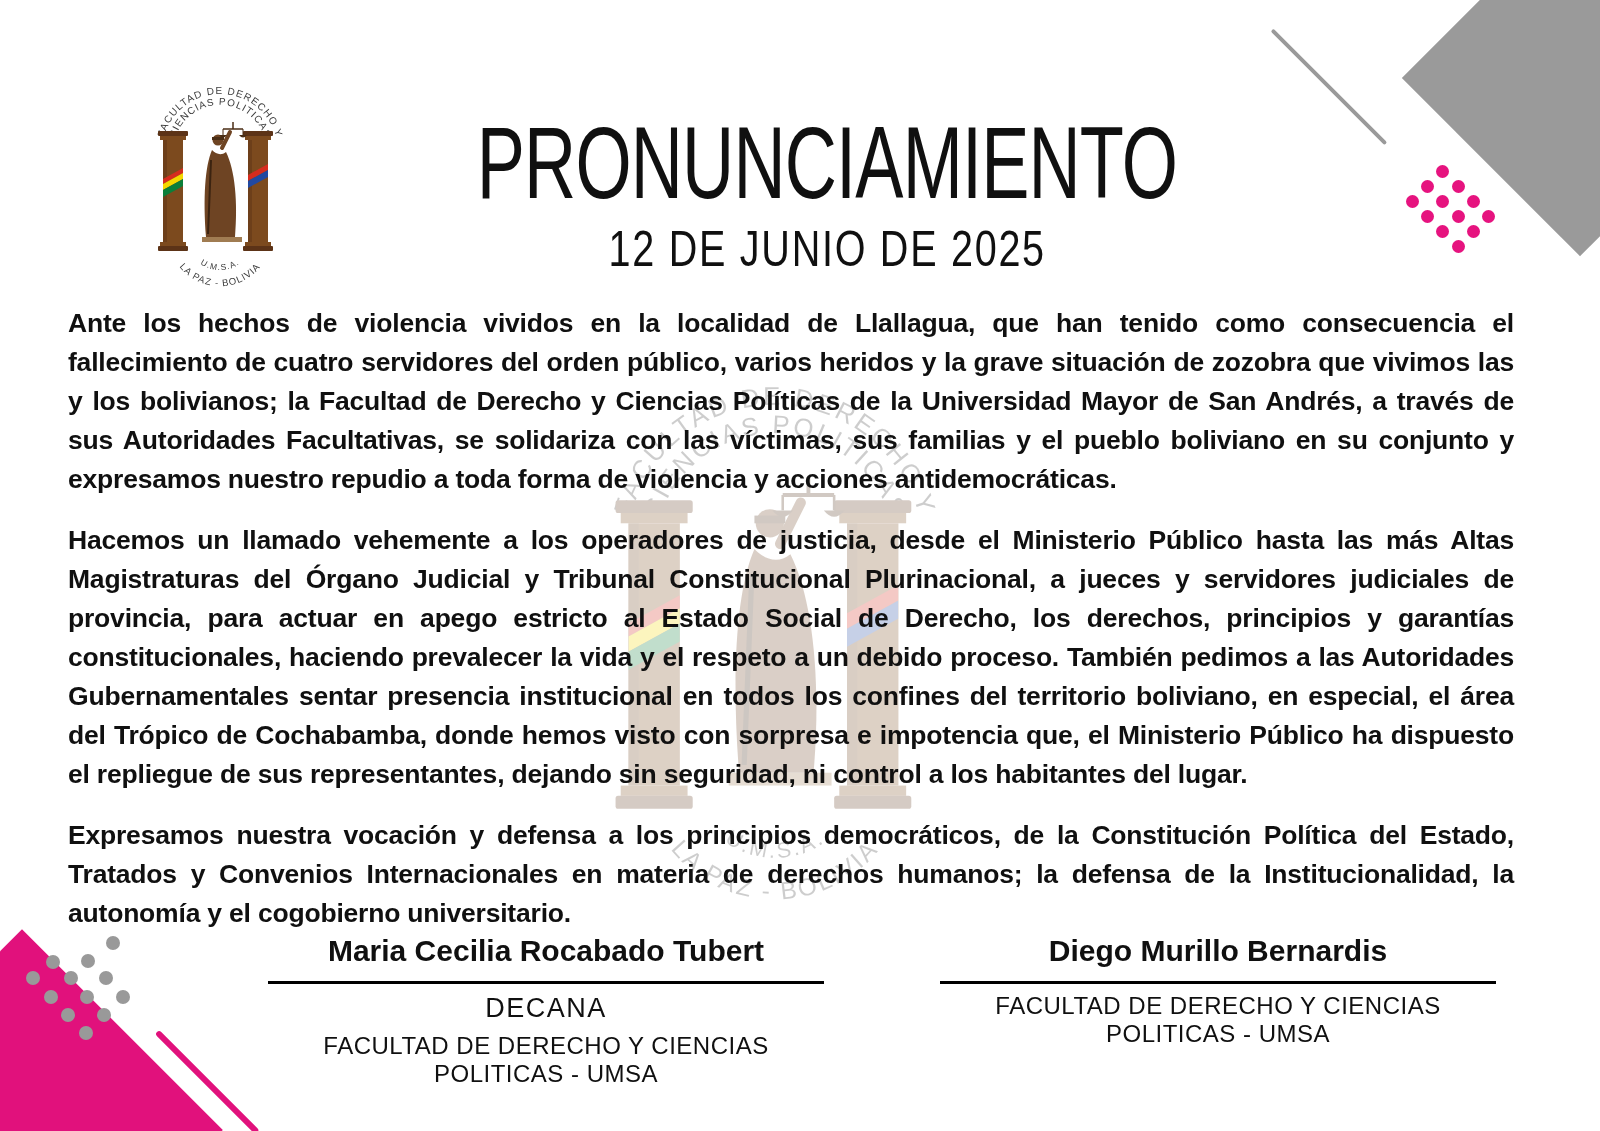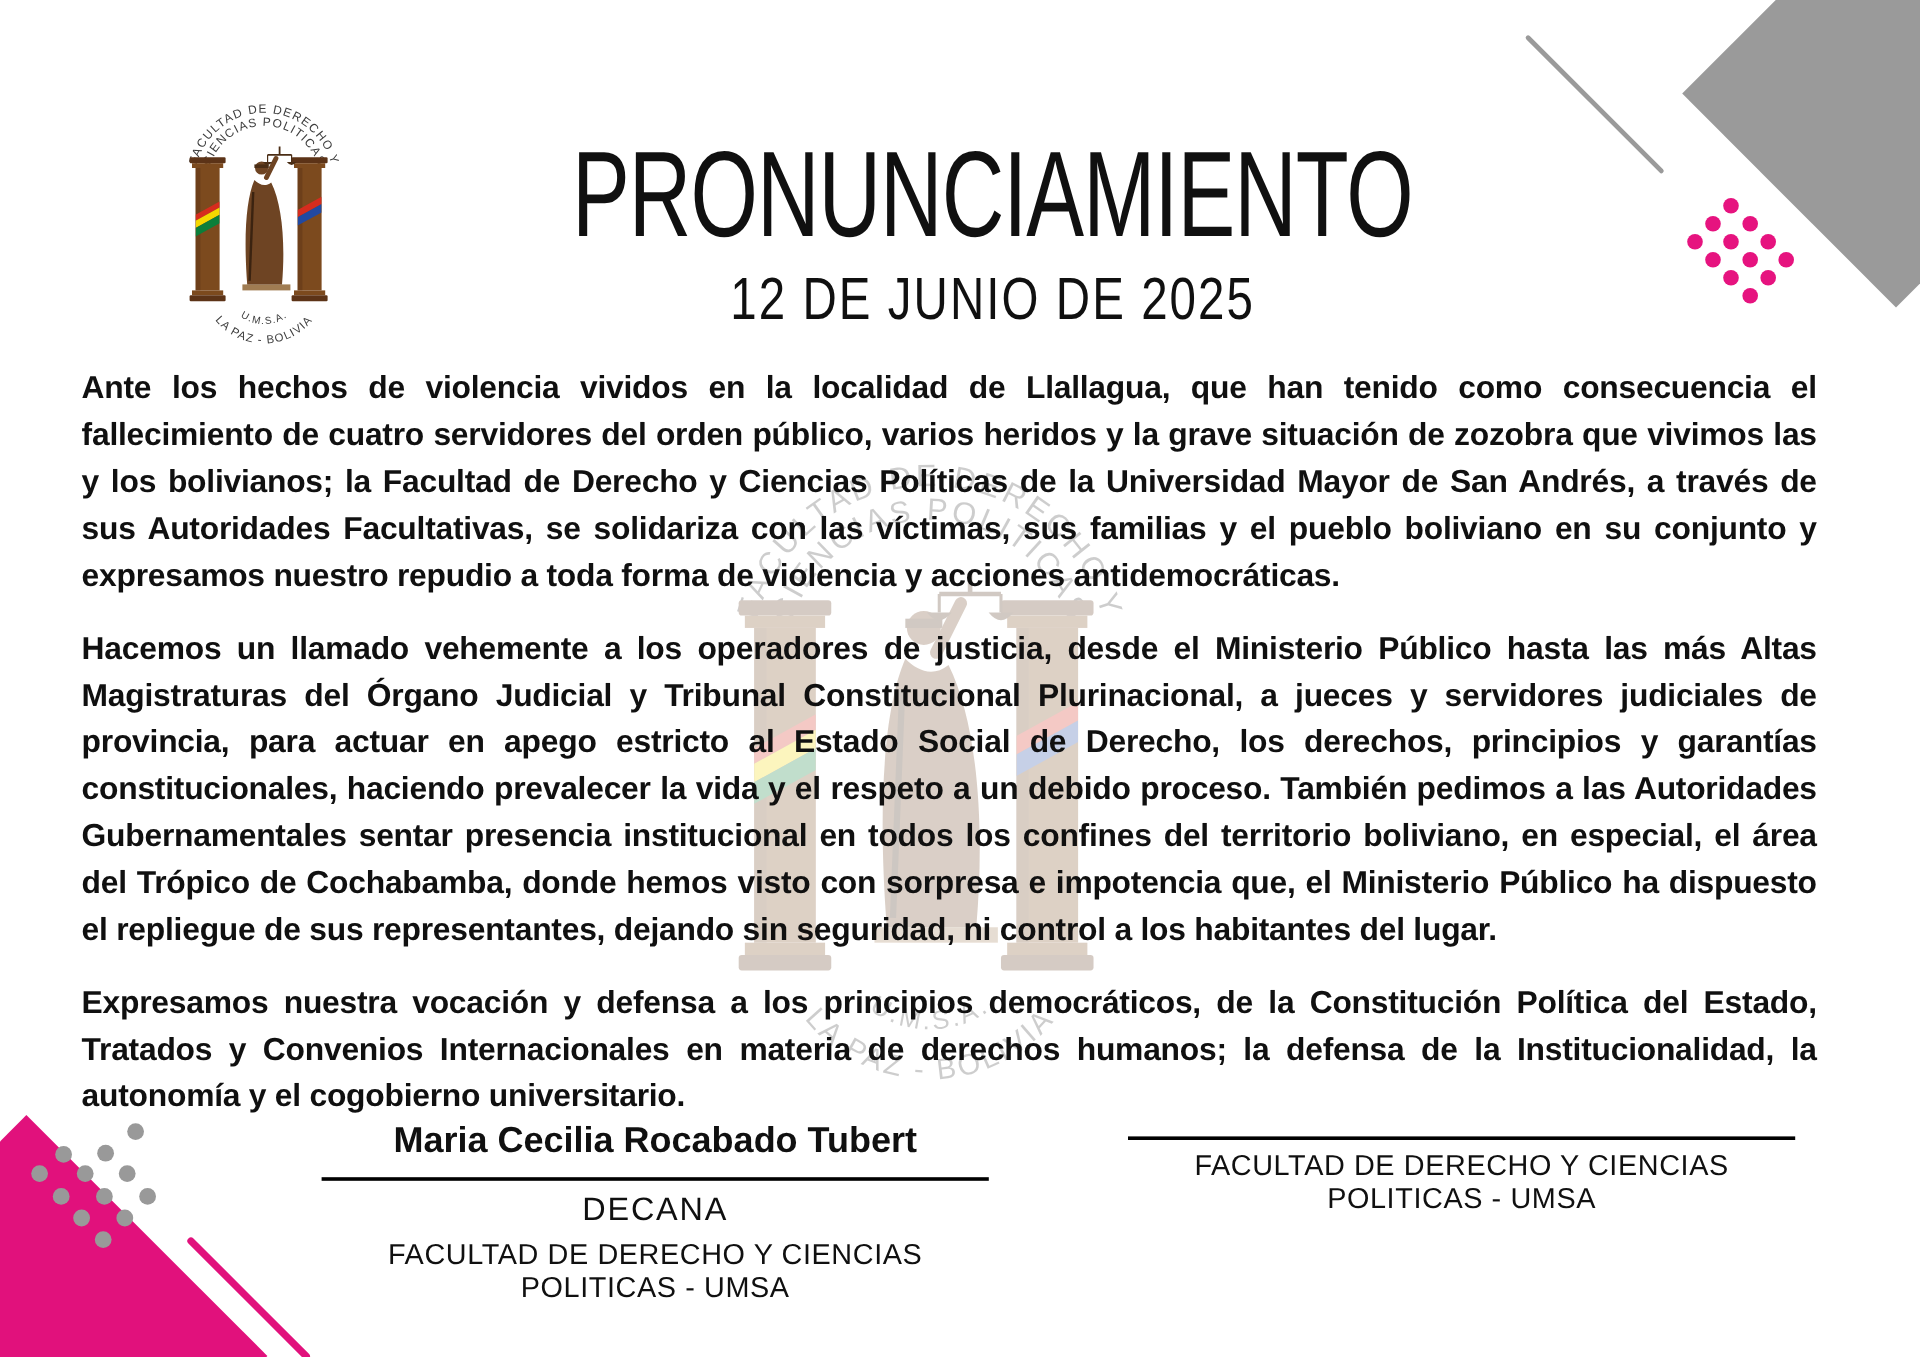--- a/index.html
+++ b/index.html
@@ -216,15 +216,16 @@
   <p data-name="paragraph-3">Expresamos nuestra vocación y defensa a los principios democráticos, de la Constitución Política del Estado, Tratados y Convenios Internacionales en materia de derechos humanos; la defensa de la Institucionalidad, la autonomía y el cogobierno universitario.</p>
 </div>
 
 <div class="sig left" data-name="signature-block-dean">
   <div class="sig-name" data-name="signer-name">Maria Cecilia Rocabado Tubert</div>
   <hr class="sig-line" data-name="signature-line">
   <div class="sig-role" data-name="signer-role">DECANA</div>
   <div class="sig-org" data-name="signer-organization">FACULTAD DE DERECHO Y CIENCIAS POLITICAS - UMSA</div>
 </div>
 <div class="sig right" data-name="signature-block-vicedean">
+  <div class="sig-name" data-name="signer-name">Diego Murillo Bernardis</div>
   <hr class="sig-line" data-name="signature-line">
   <div class="sig-org" data-name="signer-organization">FACULTAD DE DERECHO Y CIENCIAS POLITICAS - UMSA</div>
 </div>
 
 </body></html>

